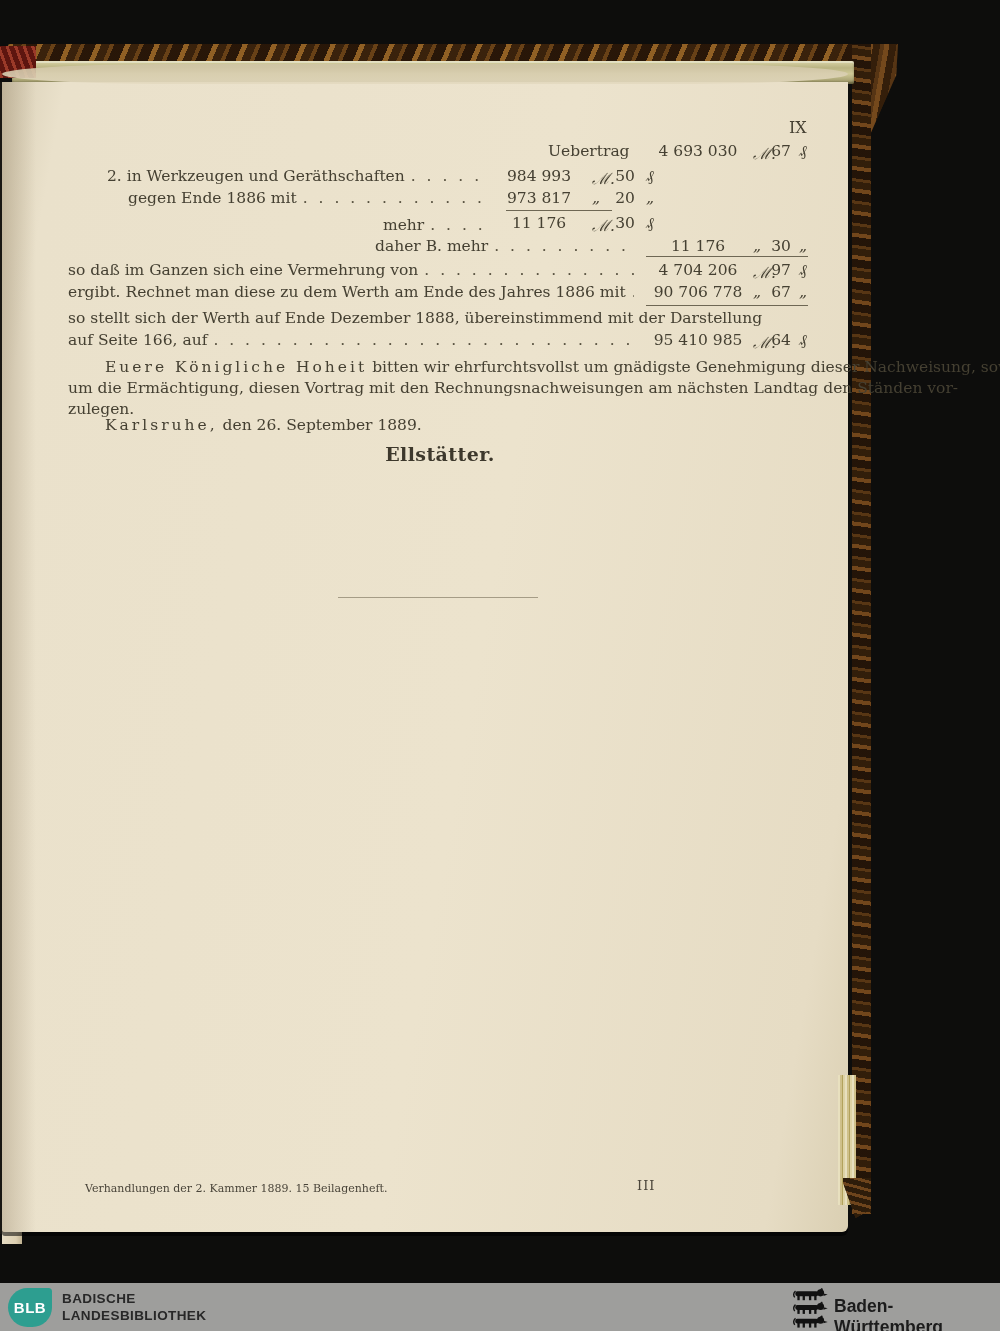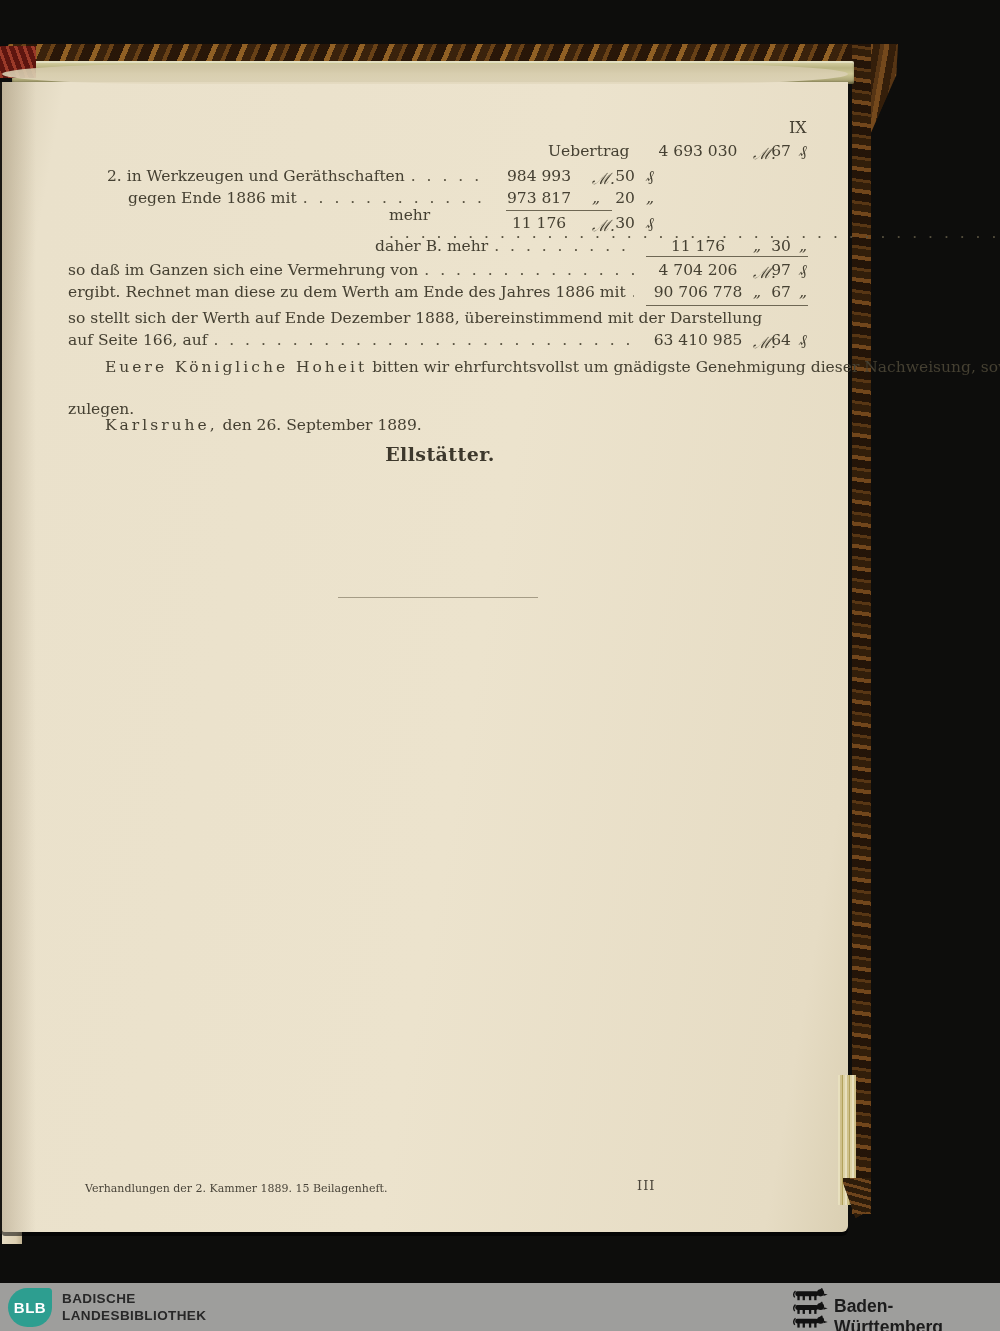--- a/index.html
+++ b/index.html
@@ -110,21 +110,21 @@
   <div class="lrow" style="left:128px;top:189px;width:369px;">
     <span class="lbl">gegen Ende 1886 mit</span>
     <span class="dots">. . . . . . . . . . . . . . . . . . . . . . . . . . . . . . . . . . . . . . . .</span>
   </div>
   <span class="amt" style="left:493px;top:189px;width:92px;">973 817</span>
   <span class="cur" style="left:592px;top:189px;">„</span>
   <span class="amt" style="left:612px;top:189px;width:26px;">20</span>
   <span class="cur" style="left:646px;top:189px;">„</span>
   <div class="rule" style="left:506px;top:210px;width:106px;"></div>
 
-  <div class="lrow" style="left:383px;top:206px;width:114px;flex-direction:column;">
+  <div class="lrow" style="left:383px;top:216px;width:114px;">
     <span class="lbl">mehr</span>
     <span class="dots">. . . . . . . . . . . . . . . . . . . . . . . . . . . . . . . . . . . . . . . .</span>
   </div>
   <span class="amt" style="left:493px;top:214px;width:92px;">11 176</span>
   <span class="cur" style="left:592px;top:214px;">ℳ.</span>
   <span class="amt" style="left:612px;top:214px;width:26px;">30</span>
   <span class="cur" style="left:646px;top:214px;">₰</span>
 
   <div class="lrow" style="left:375px;top:237px;width:262px;">
     <span class="lbl">daher B. mehr</span>
@@ -154,30 +154,31 @@
   <span class="amt" style="left:770px;top:283px;width:22px;">67</span>
   <span class="cur" style="left:799px;top:283px;">„</span>
   <div class="rule" style="left:646px;top:305px;width:162px;"></div>
 
   <div class="t" style="left:68px;top:309px;">so stellt sich der Werth auf Ende Dezember 1888, übereinstimmend mit der Darstellung</div>
 
   <div class="lrow" style="left:68px;top:331px;width:572px;">
     <span class="lbl">auf Seite 166, auf</span>
     <span class="dots">. . . . . . . . . . . . . . . . . . . . . . . . . . . . . . . . . . . . . . . .</span>
   </div>
-  <span class="amt" style="left:648px;top:331px;width:100px;">63 410 985</span>
+  <span class="amt" style="left:648px;top:331px;width:100px;">95 410 985</span>
   <span class="cur" style="left:753px;top:331px;">ℳ.</span>
   <span class="amt" style="left:770px;top:331px;width:22px;">64</span>
   <span class="cur" style="left:799px;top:331px;">₰</span>
 
   <div class="t" style="left:68px;top:358px;width:744px;">
     <span style="padding-left:37px;"></span>
     <span class="spaced">Euere Königliche Hoheit</span>
     <span>bitten wir ehrfurchtsvollst um gnädigste Genehmigung dieser Nachweisung, sowie</span>
   </div>
+  <div class="t" style="left:68px;top:379px;">um die Ermächtigung, diesen Vortrag mit den Rechnungsnachweisungen am nächsten Landtag den Ständen vor-</div>
   <div class="t" style="left:68px;top:400px;">zulegen.</div>
   <div class="t" style="left:105px;top:416px;">
     <span class="spaced">Karlsruhe,</span>
     <span>den 26. September 1889.</span>
   </div>
 
   <div class="sig" style="top:443px;">Ellstätter.</div>
 
   <div class="divider"></div>
 

